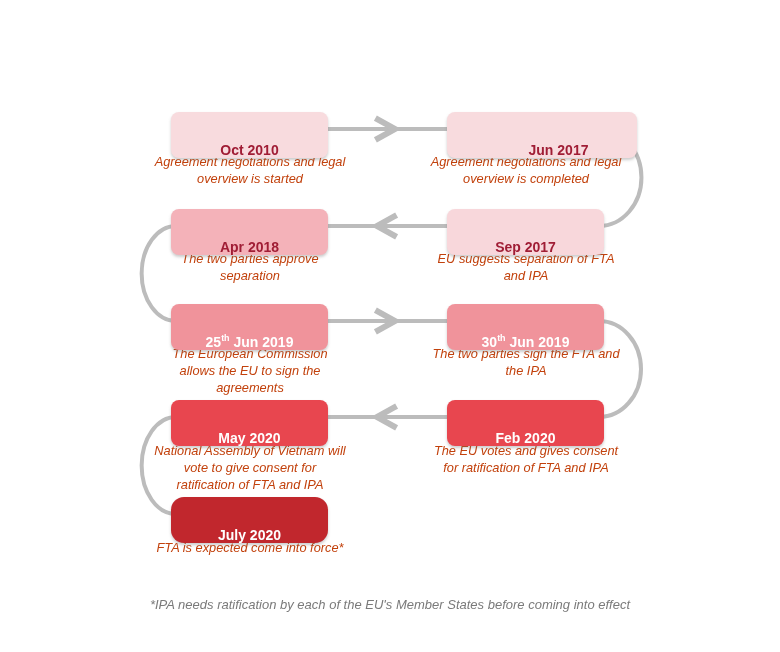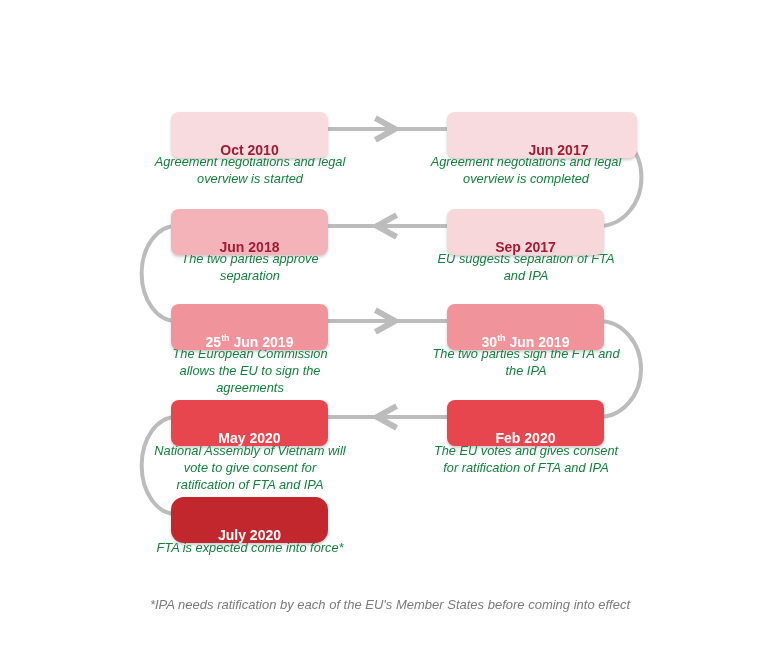--- a/index.html
+++ b/index.html
@@ -15,21 +15,21 @@
   svg.connectors { position:absolute; left:0; top:0; z-index:0; }
   .card {
     position:absolute; width:157px; height:46px; border-radius:8px; z-index:2;
     display:flex; align-items:flex-end; justify-content:center;
     font-size:14px; font-weight:bold;
     box-shadow:0 2px 3px rgba(110,110,110,0.35);
   }
   .card sup { font-size:9px; line-height:0; }
   .caption {
     position:absolute; width:192px; z-index:1; text-align:center;
-    font-size:12.8px; font-style:italic; color:#15803d; line-height:17px;
+    font-size:12.8px; font-style:italic; color:#c2410c; line-height:17px;
   }
   .pos-r1-left  { left:171px; top:112px; }
   .pos-r1-right { left:447px; top:112px; }
   .pos-r2-left  { left:171px; top:209px; }
   .pos-r2-right { left:447px; top:209px; }
   .pos-r3-left  { left:171px; top:304px; }
   .pos-r3-right { left:447px; top:304px; }
   .pos-r4-left  { left:171px; top:400px; }
   .pos-r4-right { left:447px; top:400px; }
   .pos-r5-left  { left:171px; top:497px; }
@@ -81,21 +81,21 @@
     <span><span>Jun 2017</span><sup></sup><span></span></span>
   </div>
   <div class="caption cap-r1-right">Agreement negotiations and legal overview is completed</div>
 
   <div class="card pos-r2-right" style="background-color: rgb(248, 215, 219); color: rgb(160, 29, 53);">
     <span><span>Sep 2017</span><sup></sup><span></span></span>
   </div>
   <div class="caption cap-r2-right">EU suggests separation of FTA and IPA</div>
 
   <div class="card pos-r2-left" style="background-color: rgb(244, 178, 185); color: rgb(160, 29, 53);">
-    <span><span>Jun 2018</span><sup></sup><span></span></span>
+    <span><span>Apr 2018</span><sup></sup><span></span></span>
   </div>
   <div class="caption cap-r2-left">The two parties approve separation</div>
 
   <div class="card pos-r3-left" style="background-color: rgb(240, 147, 155); color: rgb(255, 255, 255);">
     <span><span>25</span><sup>th</sup><span> Jun 2019</span></span>
   </div>
   <div class="caption cap-r3-left">The European Commission allows the EU to sign the agreements</div>
 
   <div class="card pos-r3-right" style="background-color: rgb(240, 147, 155); color: rgb(255, 255, 255);">
     <span><span>30</span><sup>th</sup><span> Jun 2019</span></span>

